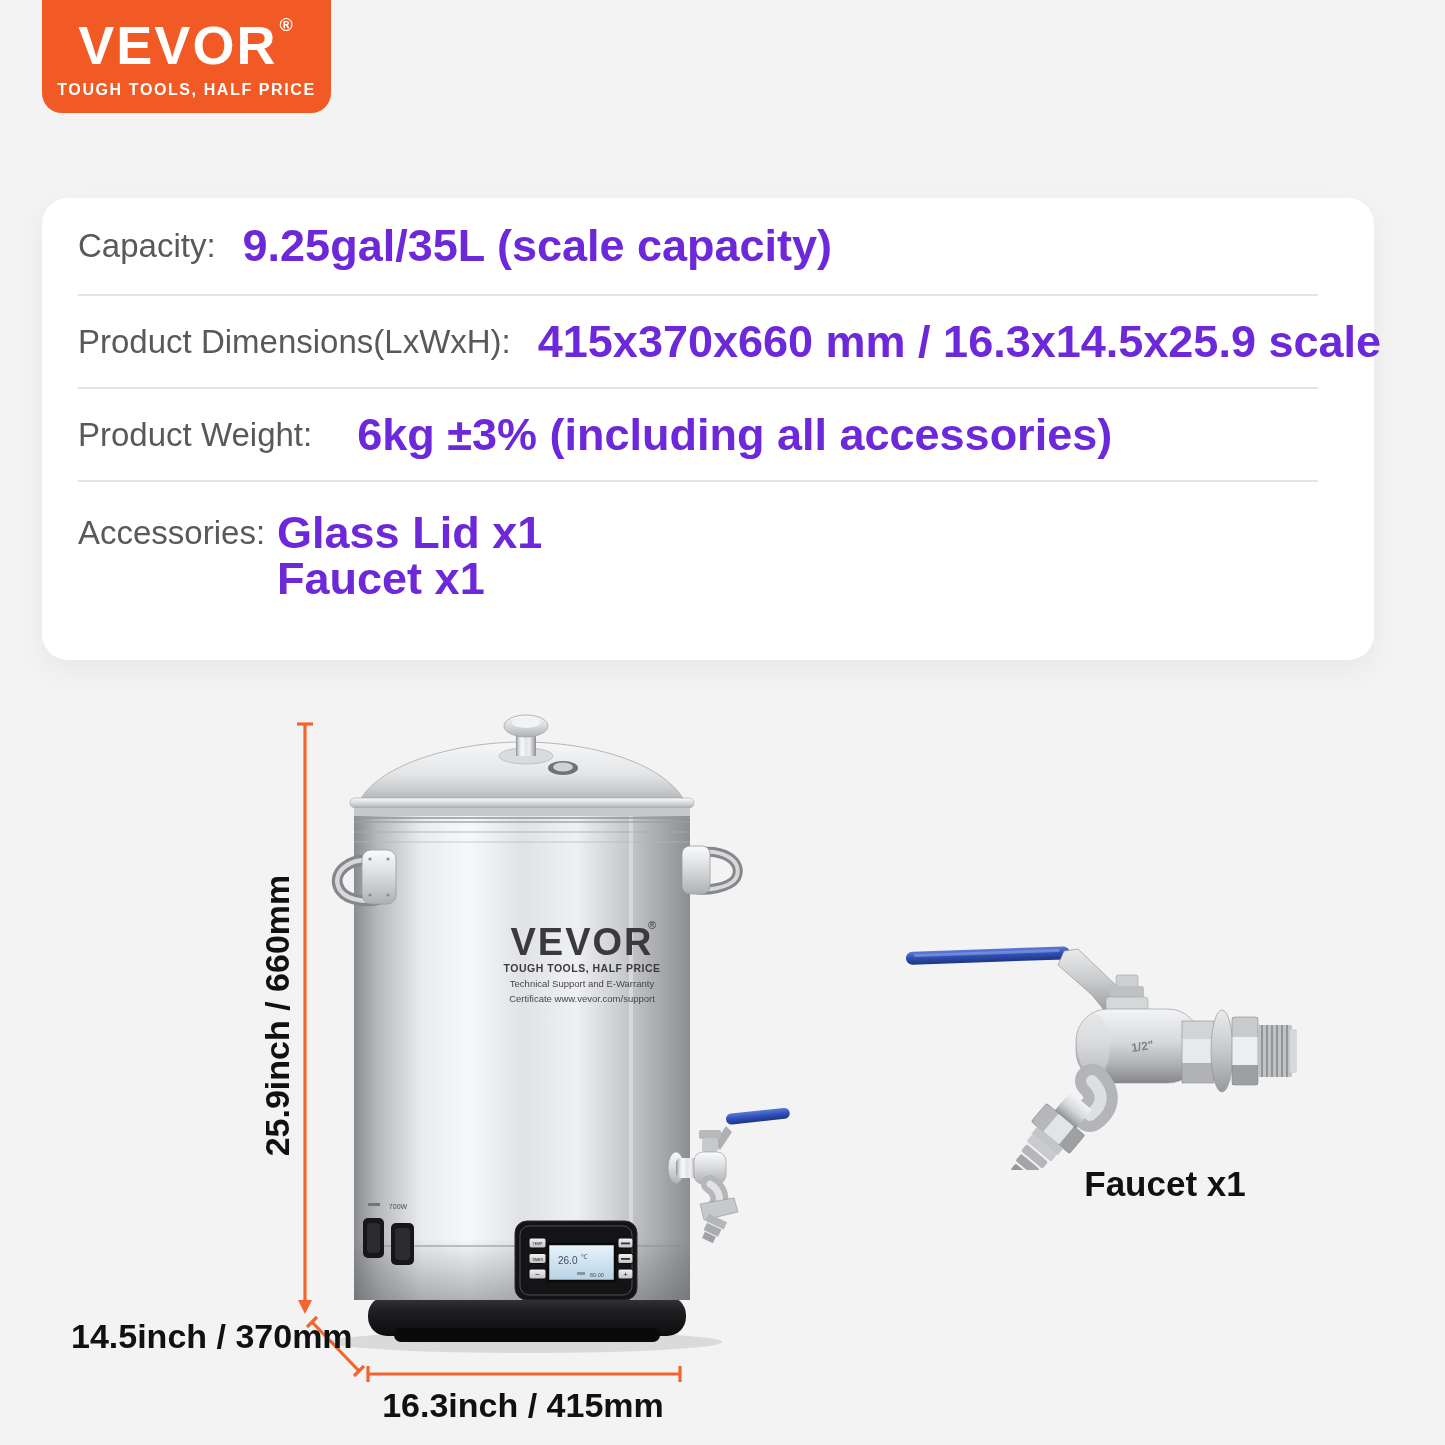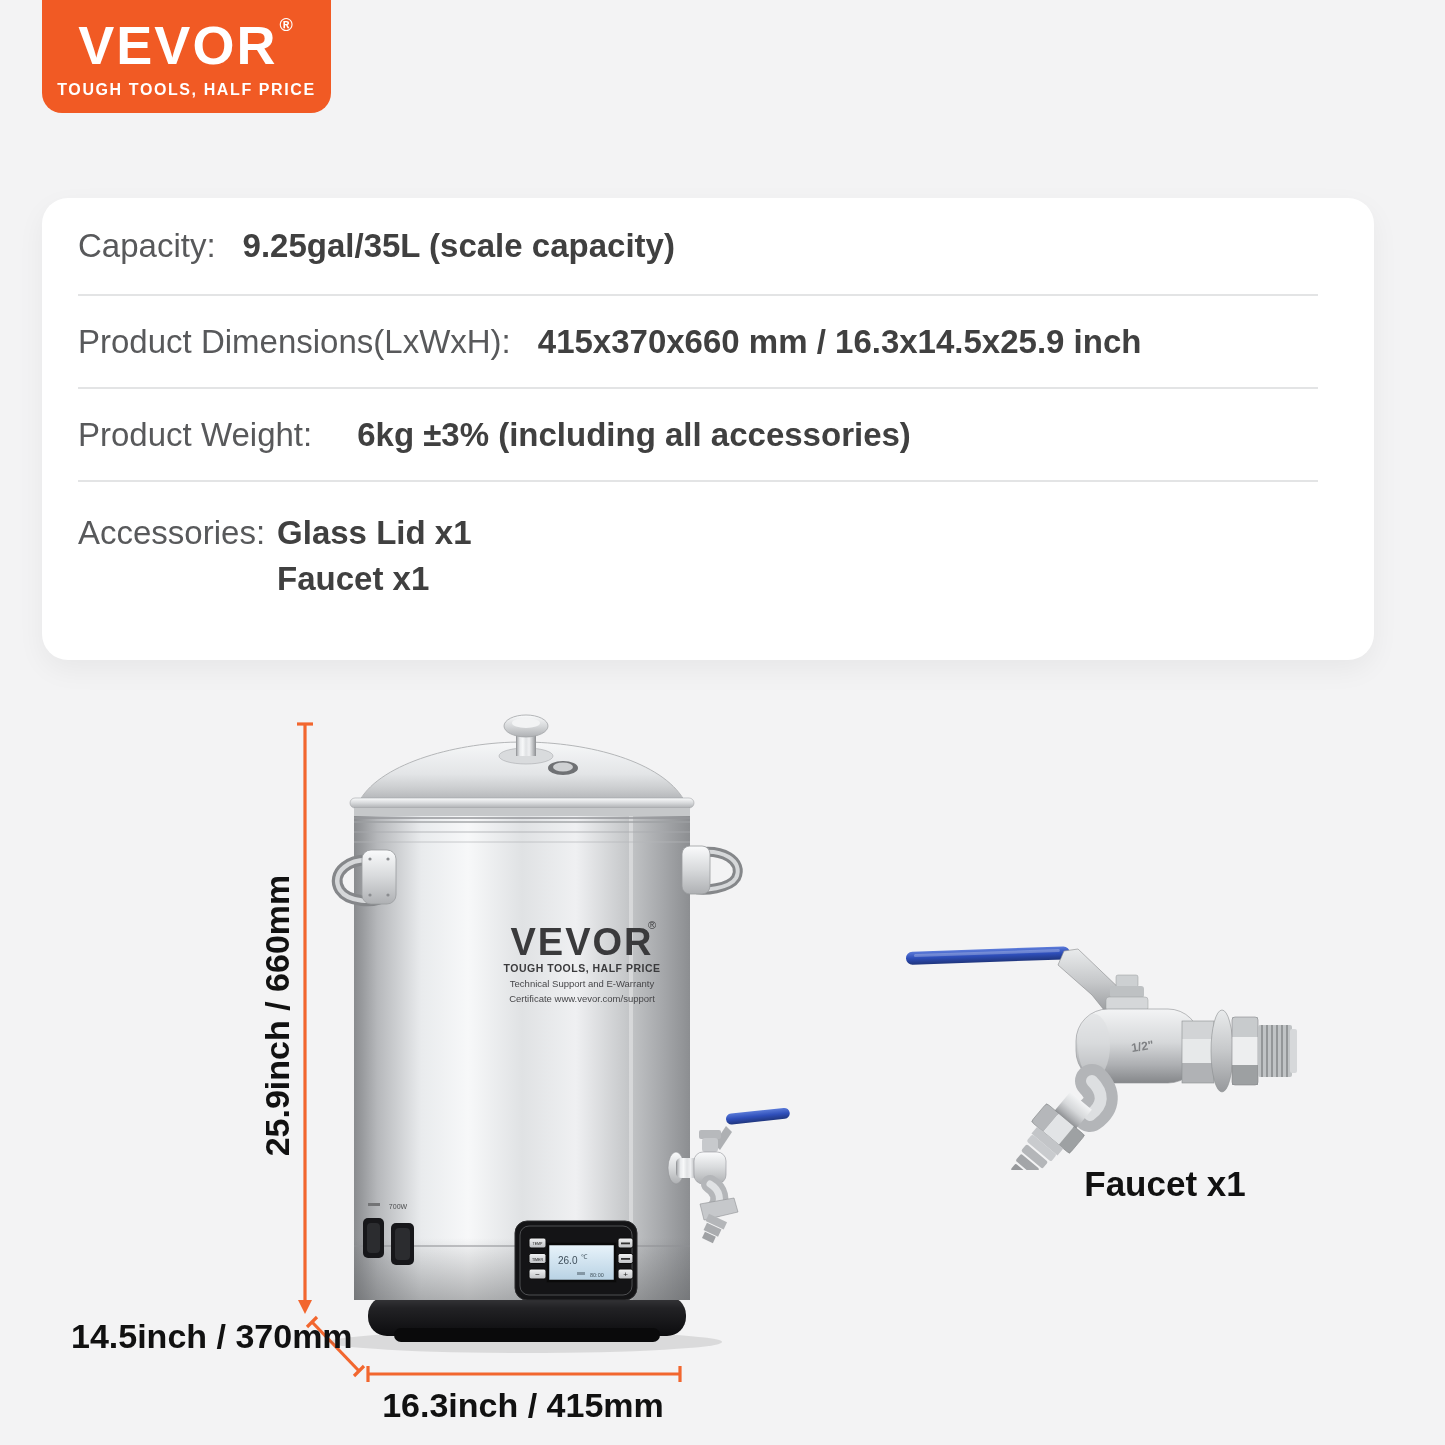--- a/index.html
+++ b/index.html
@@ -18,21 +18,21 @@
   .logo-reg{font-size:18px;font-weight:700;margin-top:-2px;margin-left:2px;}
   .logo-tagline{font-size:16px;font-weight:700;color:#fff;letter-spacing:1.6px;margin-top:9px;}
   
   .spec-card{
     position:absolute;left:42px;top:198px;width:1332px;height:462px;background:#ffffff;
     border-radius:26px;box-shadow:0 10px 28px rgba(0,0,0,.05);box-sizing:border-box;
     display:flex;flex-direction:column;
   }
   .spec-row{display:flex;align-items:center;padding:0 36px;gap:27px;box-sizing:border-box;}
   .spec-row .lbl{font-size:33px;color:#58595B;white-space:nowrap;}
-  .spec-row .val{font-size:33px;font-weight:700;color:#404040;white-space:nowrap;}
+  .spec-row .val{font-size:45px;font-weight:700;color:#6d28d9;white-space:nowrap;}
   .row-1{height:97px;}
   .row-2{height:92px;}
   .row-3{height:92px;gap:45px;}
   .row-4{height:179px;align-items:flex-start;padding-top:28px;gap:12px;}
   .row-4 .val-lines{display:flex;flex-direction:column;}
   .row-4 .val{line-height:46px;}
   .row-4 .lbl{line-height:46px;}
   .divider{height:2px;background:#e3e4e5;margin:0 56px 0 36px;}
   
   .dim-label{position:absolute;font-size:34px;font-weight:700;color:#111;white-space:nowrap;}
@@ -57,21 +57,21 @@
   </div>
 
   <section class="spec-card">
     <div class="spec-row row-1">
       <span class="lbl">Capacity:</span>
       <span class="val">9.25gal/35L (scale capacity)</span>
     </div>
     <div class="divider"></div>
     <div class="spec-row row-2">
       <span class="lbl">Product Dimensions(LxWxH):</span>
-      <span class="val">415x370x660 mm / 16.3x14.5x25.9 inch</span>
+      <span class="val">415x370x660 mm / 16.3x14.5x25.9 scale</span>
     </div>
     <div class="divider"></div>
     <div class="spec-row row-3">
       <span class="lbl">Product Weight:</span>
       <span class="val">6kg ±3% (including all accessories)</span>
     </div>
     <div class="divider"></div>
     <div class="spec-row row-4">
       <span class="lbl">Accessories:</span>
       <span class="val-lines">

